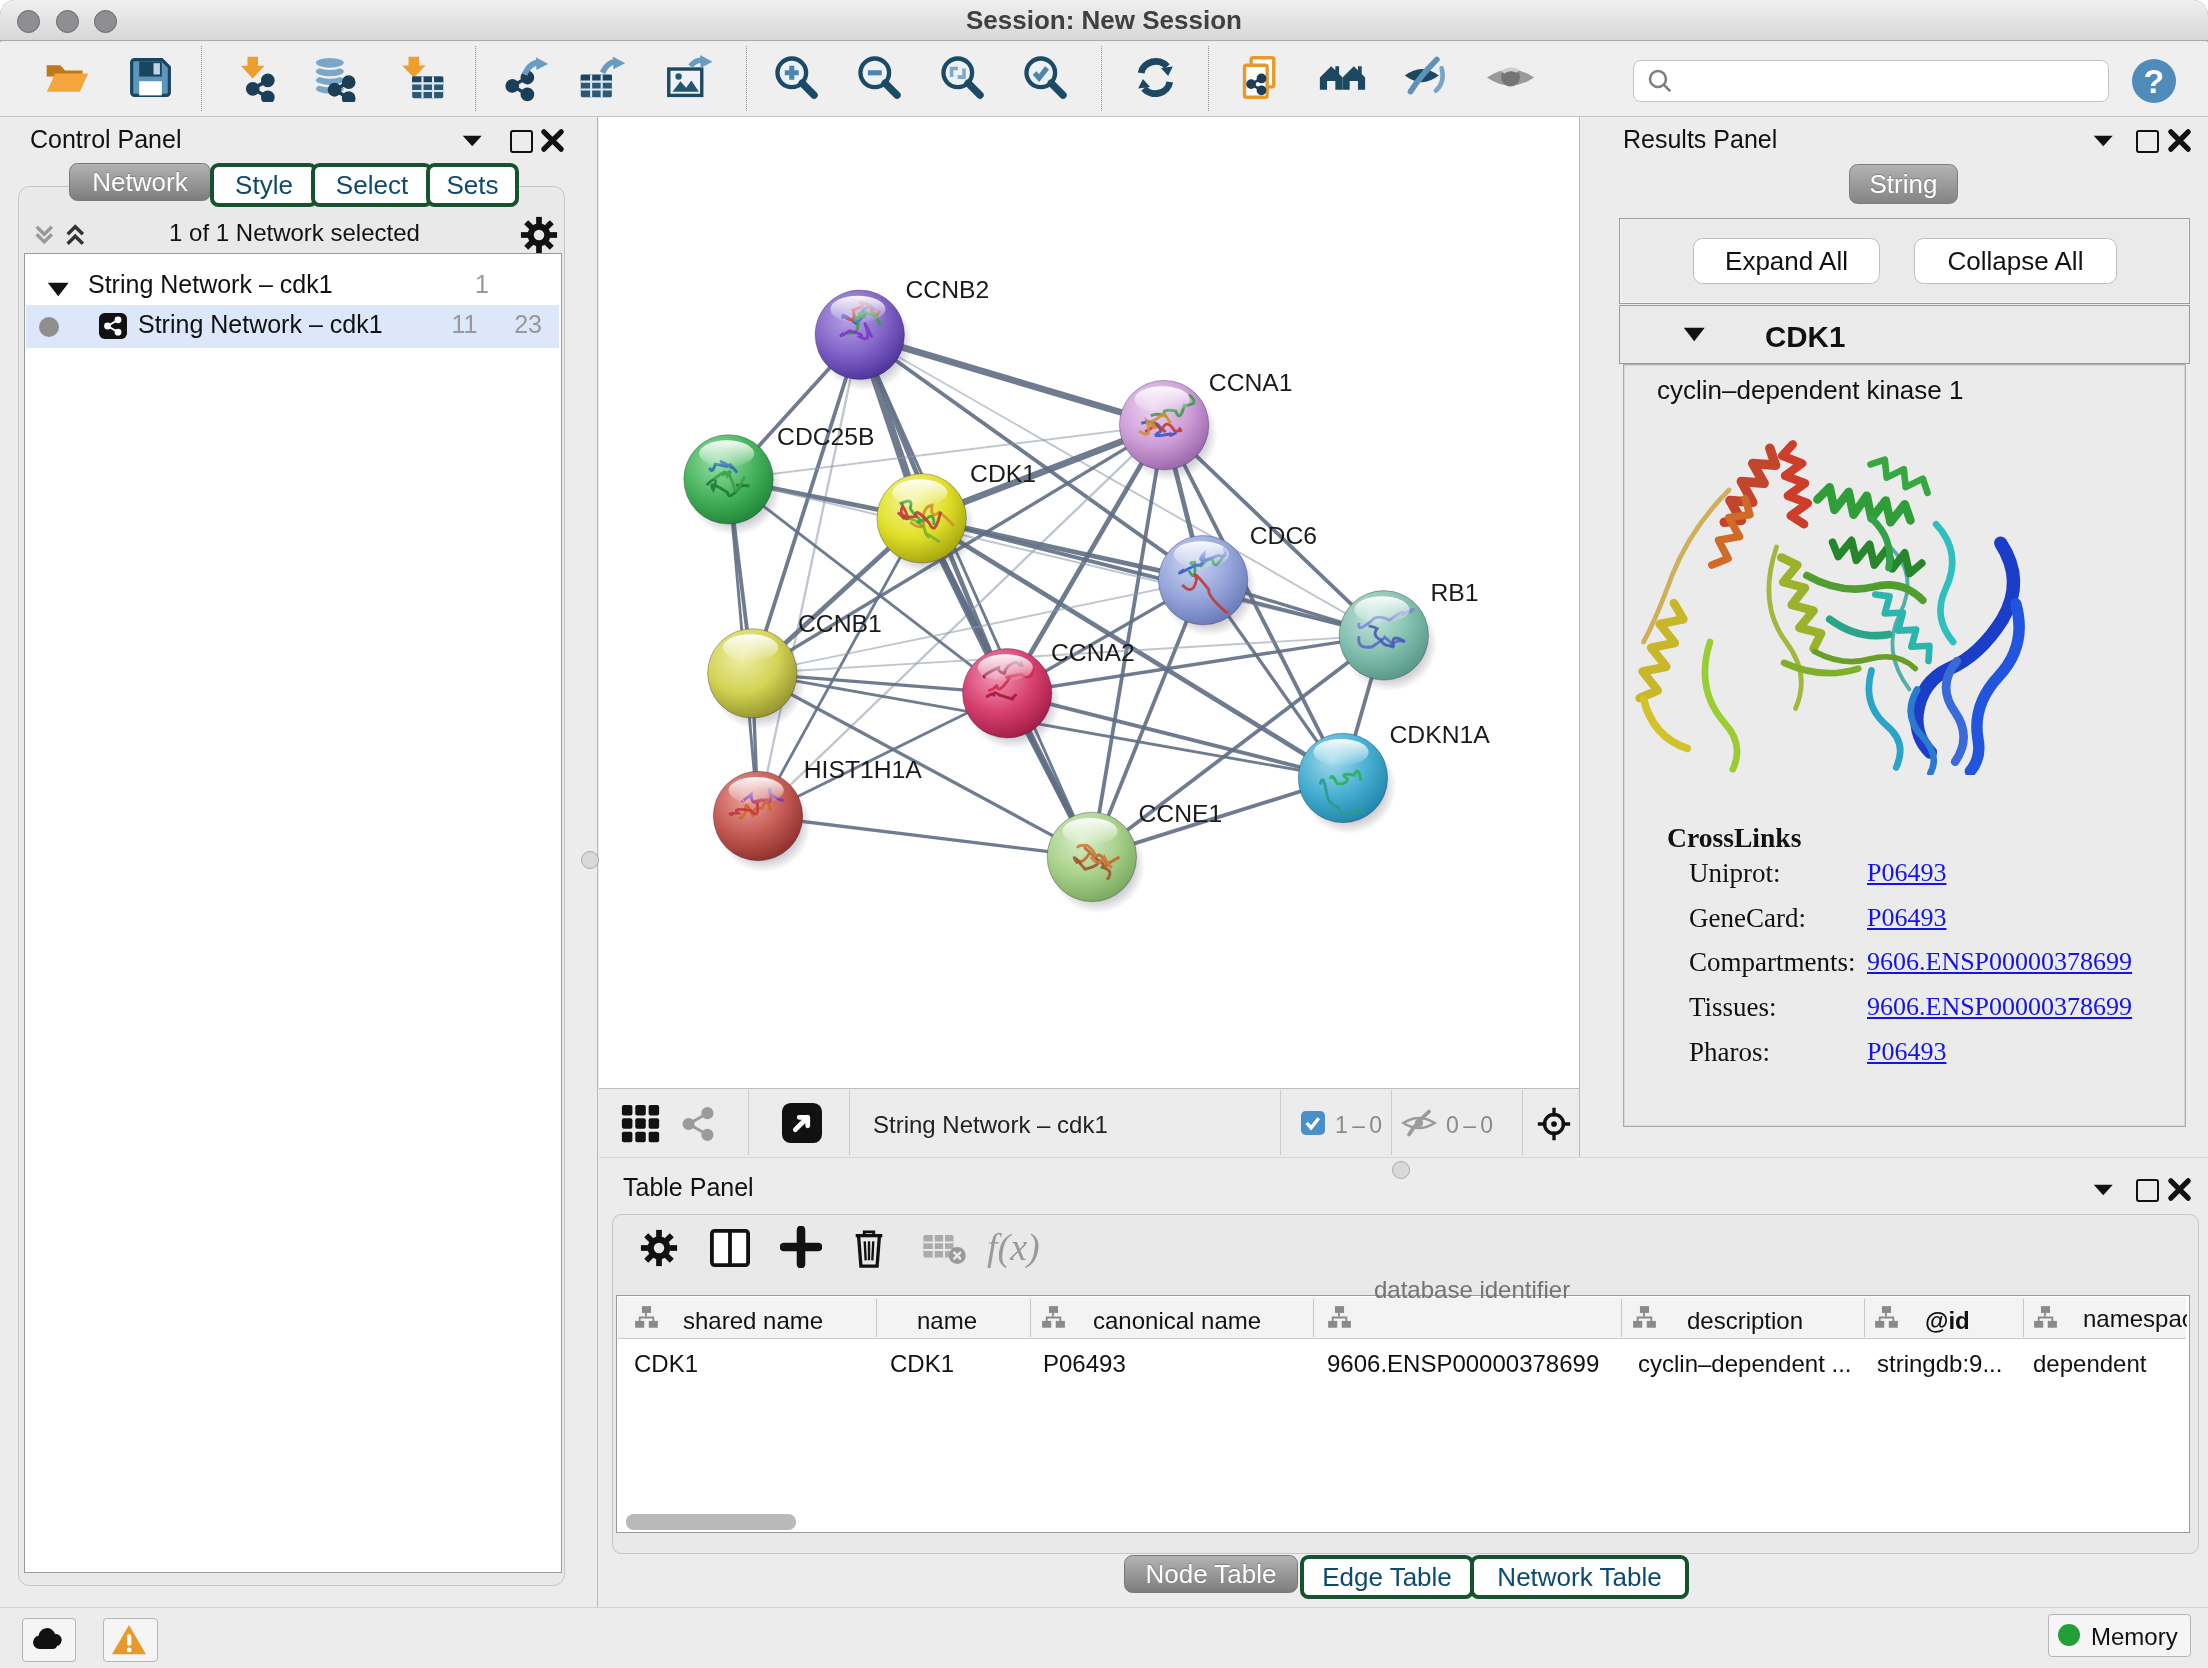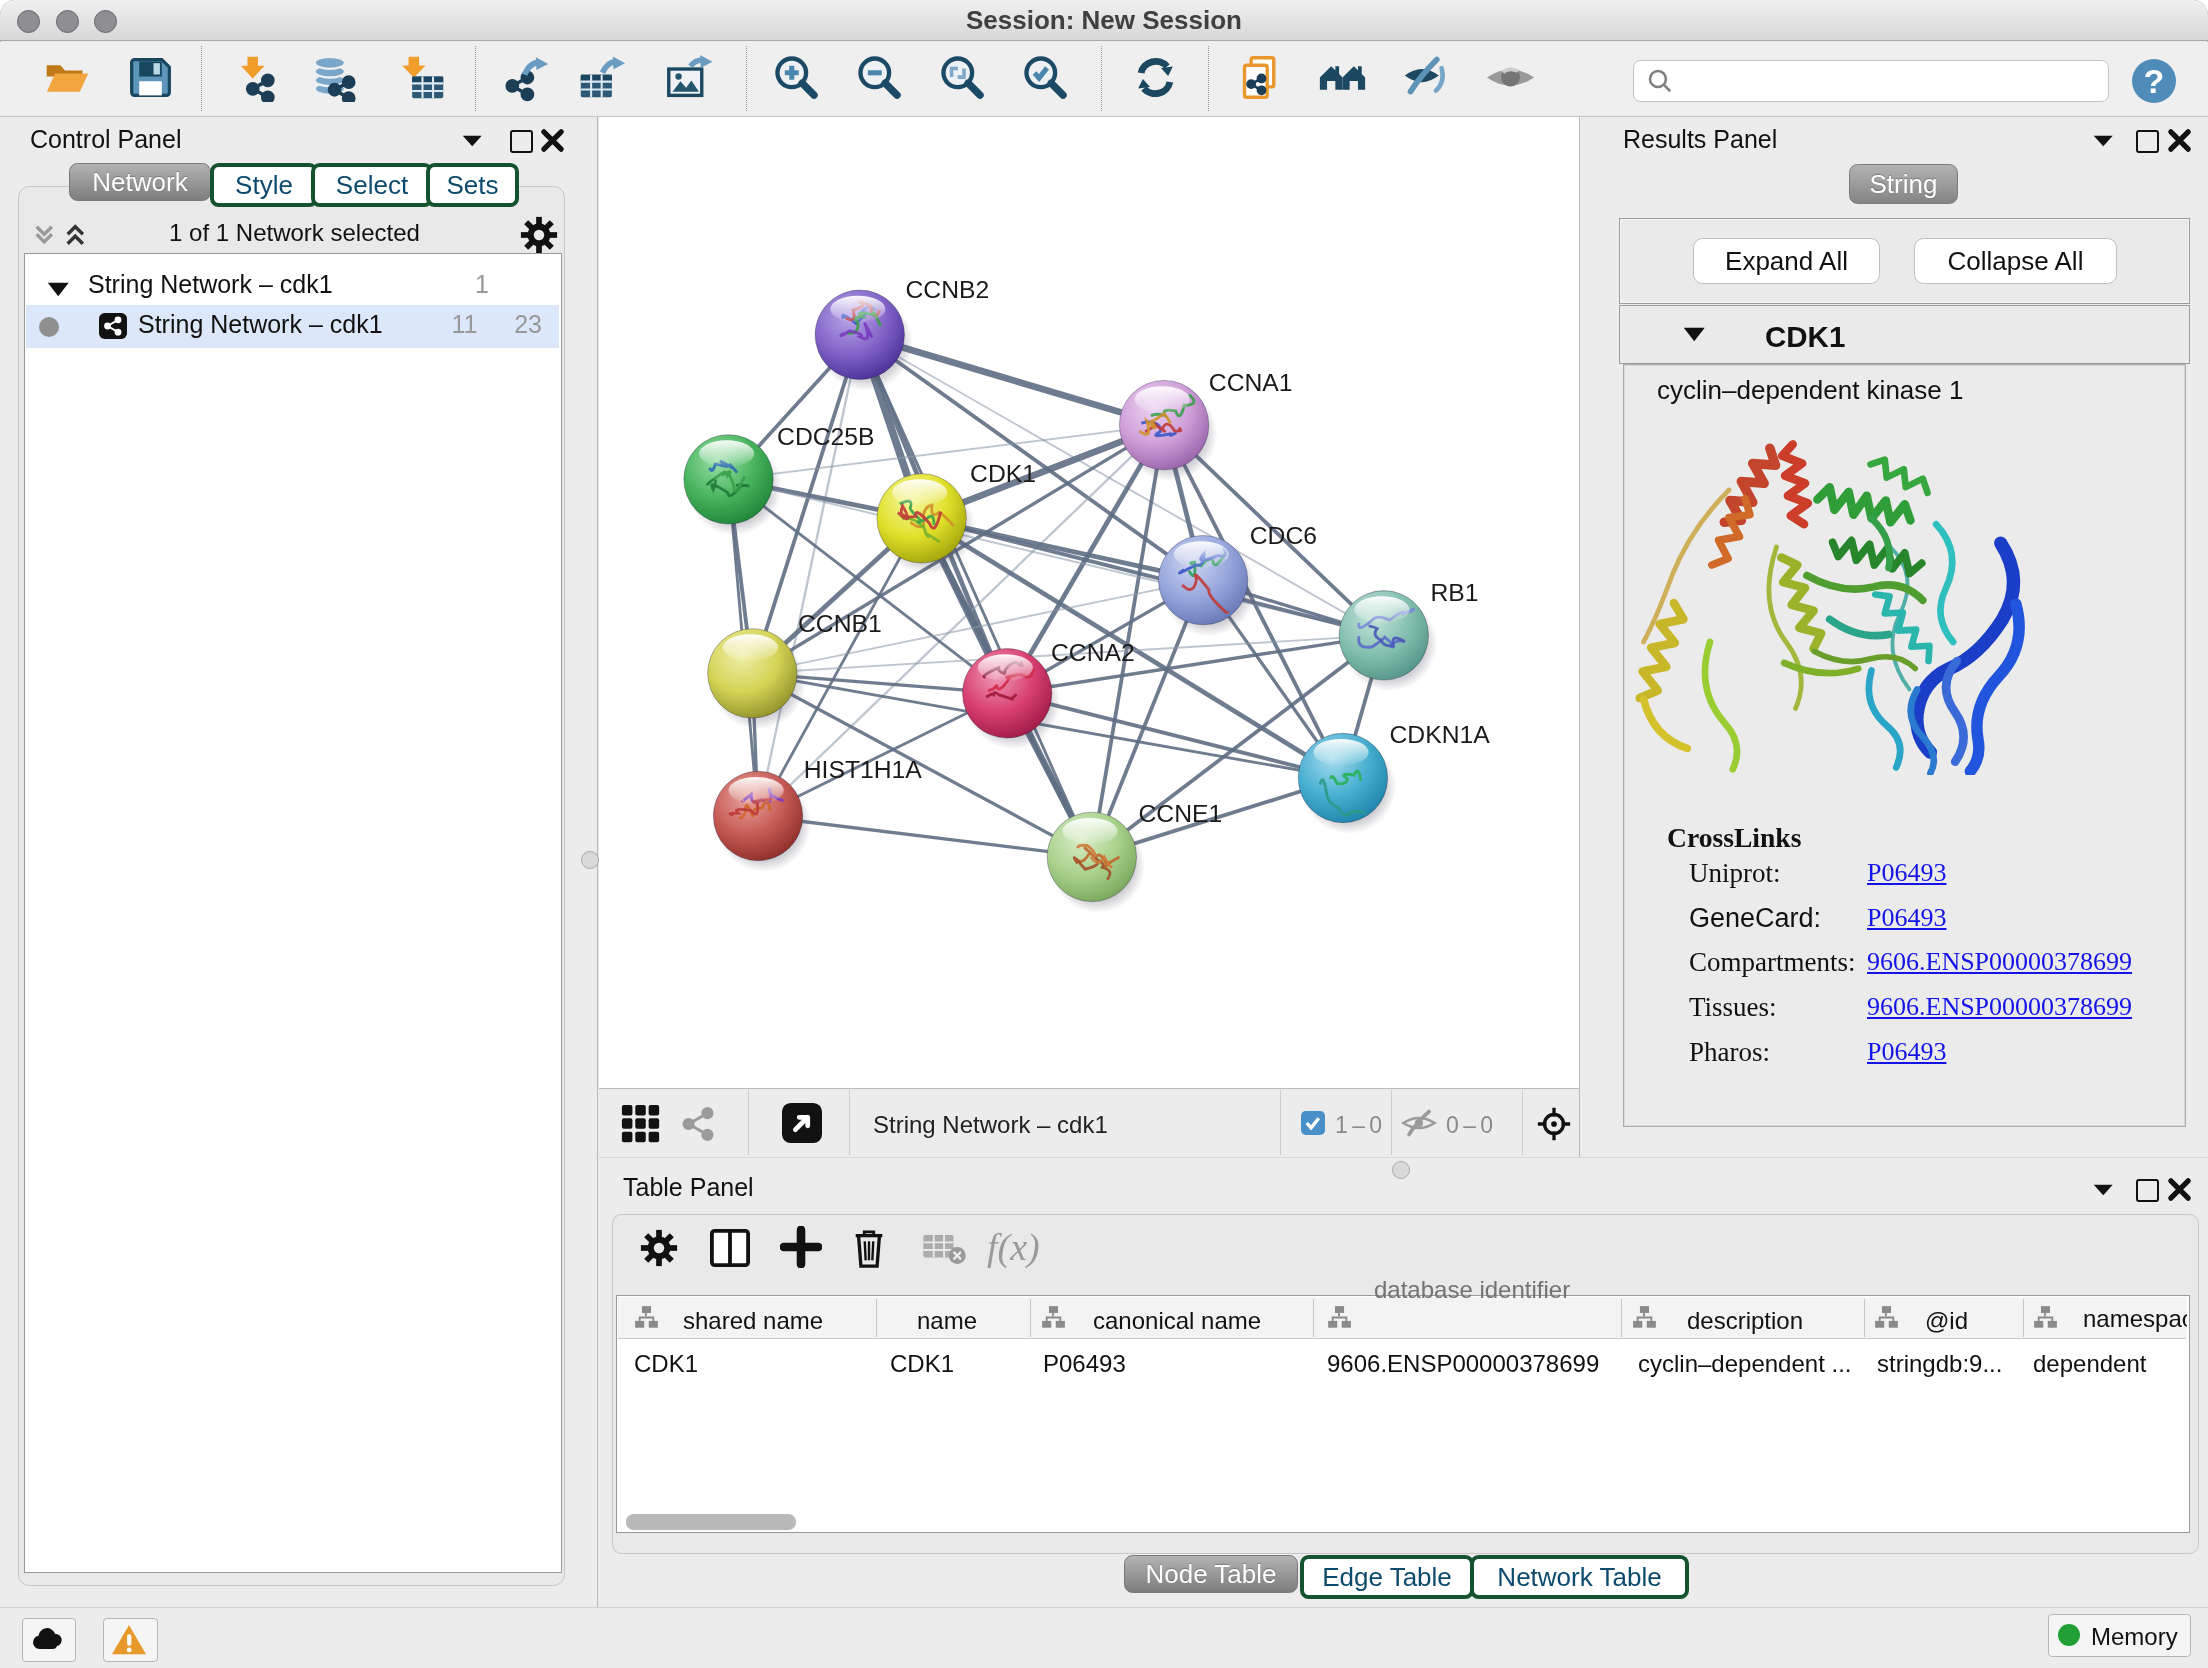--- a/index.html
+++ b/index.html
@@ -538,21 +538,21 @@
 <path d="M348 270 q-16 28 6 50 q18 20 8 38" fill="none" stroke="#2a7ad0" stroke-width="7" stroke-linecap="round"></path>
 <path d="M240 230 q30 16 58 8 q30 -8 48 10" fill="none" stroke="#6a9e2a" stroke-width="6" stroke-linecap="round"></path>
       <path d="M232 150 q36 20 70 12 q30 -8 52 14" fill="none" stroke="#4f9e2f" stroke-width="8" stroke-linecap="round"></path>
       <path d="M256 196 q30 22 62 16" fill="none" stroke="#2aa58a" stroke-width="8" stroke-linecap="round"></path>
       <path d="M208 242 q40 18 78 6" fill="none" stroke="#7fb02a" stroke-width="7" stroke-linecap="round"></path>
       <path d="M300 90 q24 22 18 52" fill="none" stroke="#35a04a" stroke-width="7" stroke-linecap="round"></path>
 </svg>
 <div class="abs" style="left:1667px;top:822px;font-family:'Liberation Serif',serif;font-size:27.6px;font-weight:bold;color:#111;">CrossLinks</div>
 <div class="abs" style="left:1689px;top:858px;font-family:'Liberation Serif',serif;font-size:27px;color:#111;">Uniprot:</div>
 <div class="abs" style="left:1867px;top:858px;font-family:'Liberation Serif',serif;font-size:26px;color:#1414e8;text-decoration:underline;">P06493</div>
-<div class="abs" style="left:1689px;top:903px;font-family:Liberation Sans, sans-serif;font-size:27px;color:#111;">GeneCard:</div>
+<div class="abs" style="left:1689px;top:903px;font-family:Liberation Serif, serif;font-size:27px;color:#111;">GeneCard:</div>
 <div class="abs" style="left:1867px;top:903px;font-family:'Liberation Serif',serif;font-size:26px;color:#1414e8;text-decoration:underline;">P06493</div>
 <div class="abs" style="left:1689px;top:947px;font-family:'Liberation Serif',serif;font-size:27px;color:#111;">Compartments:</div>
 <div class="abs" style="left:1867px;top:947px;font-family:'Liberation Serif',serif;font-size:26px;color:#1414e8;text-decoration:underline;">9606.ENSP00000378699</div>
 <div class="abs" style="left:1689px;top:992px;font-family:'Liberation Serif',serif;font-size:27px;color:#111;">Tissues:</div>
 <div class="abs" style="left:1867px;top:992px;font-family:'Liberation Serif',serif;font-size:26px;color:#1414e8;text-decoration:underline;">9606.ENSP00000378699</div>
 <div class="abs" style="left:1689px;top:1037px;font-family:'Liberation Serif',serif;font-size:27px;color:#111;">Pharos:</div>
 <div class="abs" style="left:1867px;top:1037px;font-family:'Liberation Serif',serif;font-size:26px;color:#1414e8;text-decoration:underline;">P06493</div>
 
 <div class="abs" style="left:599px;top:1157px;width:1609px;height:451px;background:#ececec;border-top:1px solid #d8d8d8;"></div>
 <div class="abs" style="left:1392px;top:1161px;width:16px;height:16px;border-radius:50%;background:#d9d9d9;border:1px solid #ababab;"></div>
@@ -651,21 +651,21 @@
     </svg>
 <div class="abs" style="left:1687px;top:1307px;font-size:24px;color:#111;">description</div>
 <svg class="abs" style="left:1874px;top:1305px" width="25" height="25" viewBox="0 0 22 22">
       <g fill="#8a8a8a">
         <rect x="7" y="1" width="8" height="6"></rect>
         <rect x="1" y="14" width="8" height="6"></rect>
         <rect x="13" y="14" width="8" height="6"></rect>
         <path d="M10.5 7 v3 M5 14 v-3 h12 v3 M5 11 h12" stroke="#8a8a8a" stroke-width="1.6" fill="none"></path>
       </g>
     </svg>
-<div class="abs" style="left:1925px;top:1307px;font-size:24px;color:#111;">@id</div>
+<div class="abs" style="left:1925px;top:1307px;font-size:24px;color:#111;font-weight:bold;">@id</div>
 <svg class="abs" style="left:2033px;top:1305px" width="25" height="25" viewBox="0 0 22 22">
       <g fill="#8a8a8a">
         <rect x="7" y="1" width="8" height="6"></rect>
         <rect x="1" y="14" width="8" height="6"></rect>
         <rect x="13" y="14" width="8" height="6"></rect>
         <path d="M10.5 7 v3 M5 14 v-3 h12 v3 M5 11 h12" stroke="#8a8a8a" stroke-width="1.6" fill="none"></path>
       </g>
     </svg>
 <div class="abs" style="left:2083px;top:1305px;width:104px;overflow:hidden;font-size:24px;color:#111;">namespace</div>
 <div class="abs" style="left:634px;top:1350px;font-size:24px;color:#111;">CDK1</div>

